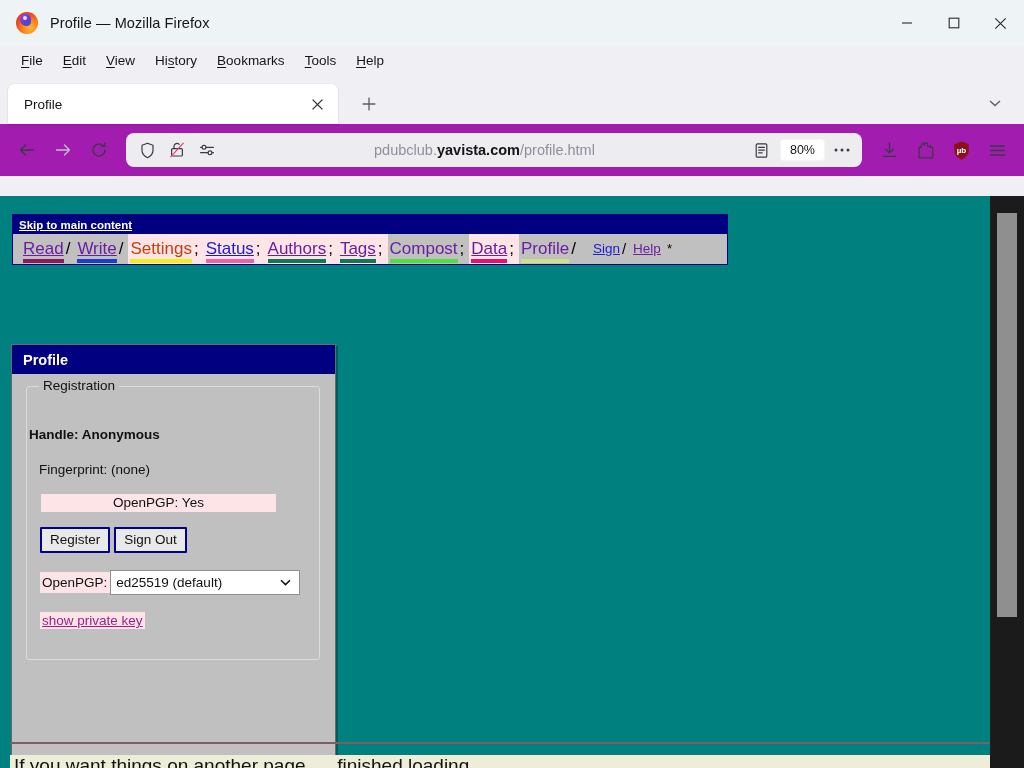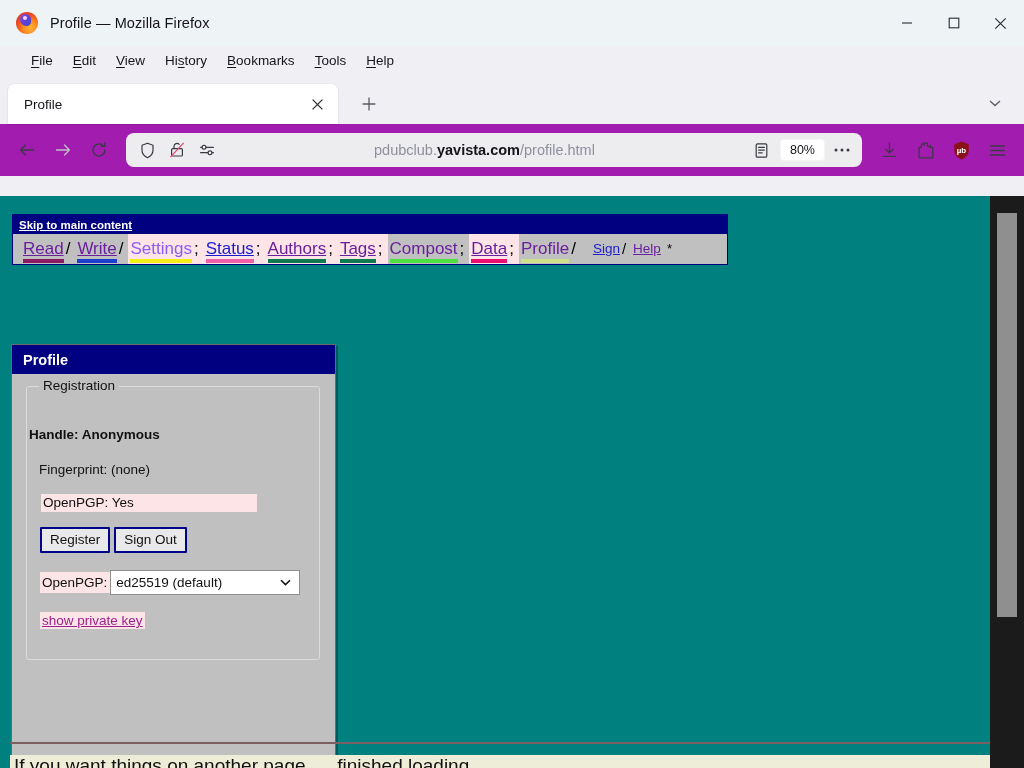--- a/index.html
+++ b/index.html
@@ -22,21 +22,21 @@
   .ff-logo .p{position:absolute;left:4px;top:2px;width:11px;height:12px;border-radius:50% 50% 40% 60%;
     background:linear-gradient(140deg,#8f4bd8 0%,#5b3fd6 60%,#3d55c9 100%);}
   .ff-logo .s{position:absolute;left:7px;top:4px;width:4px;height:4px;border-radius:50%;background:#f9e9ff;opacity:.9;}
   .title-text{font-size:14.5px;color:#15141a;letter-spacing:.1px;}
 
   .wincontrols{position:absolute;right:0;top:0;height:46px;display:flex;}
   .wc{width:47px;height:46px;display:flex;align-items:center;justify-content:center;}
   .wc svg{display:block;}
 
   
-  .menubar{height:28px;background:#f0f0f4;display:flex;align-items:center;padding-left:22px;gap:2px;}
+  .menubar{height:28px;background:#f0f0f4;display:flex;align-items:center;padding-left:12px;gap:2px;}
   .menuitem{font-size:13.5px;color:#15141a;padding:3px 9px;border-radius:3px;white-space:nowrap;}
   .menuitem u{text-decoration:underline;text-underline-offset:2px;}
 
   
   .tabstrip{height:50px;background:#f0f0f4;display:flex;align-items:flex-end;padding-left:8px;position:relative;}
   .tab{
     width:330px;height:40px;background:#fff;border-radius:6px 6px 0 0;
     display:flex;align-items:center;box-shadow:0 0 1px rgba(0,0,0,.18),0 1px 2px rgba(0,0,0,.10);
     position:relative;
   }
@@ -122,21 +122,21 @@
     position:absolute;left:14px;top:41px;width:292px;height:272px;
     border:1px solid #dcdcdc;border-radius:3px;
   }
   .legend{
     position:absolute;left:12px;top:-9px;background:#c0c0c0;padding:0 4px;
     font-size:13.5px;color:#111;
   }
   .frow{position:absolute;font-size:13.5px;color:#111;}
   .r1{left:2px;top:40px;font-weight:bold;}
   .r2{left:12px;top:75px;}
-  .r3{left:14px;top:107px;background:#fde4e6;padding:1px 2px 2px 2px;width:216px;box-sizing:border-box;}
+  .r3{left:14px;top:107px;background:#fde4e6;padding:1px 2px 2px 2px;width:235px;box-sizing:border-box;text-align:center;}
 
   .btnrow{position:absolute;left:13px;top:140px;display:flex;gap:4px;}
   .btn{
     background:#e9e9e9;border:2px solid #00008b;color:#111;font-size:13.5px;
     padding:2px 8px 3px 8px;border-radius:1px;line-height:17px;
     font-family:"Liberation Sans",sans-serif;
   }
 
   .selrow{position:absolute;left:13px;top:183px;display:flex;align-items:center;}
   .sellabel{font-size:13.5px;color:#111;background:#fde4e6;padding:3px 3px 3px 2px;}
@@ -317,21 +317,21 @@
           <span class="sep">/</span>
 
         <span class="nv und">
           <a href="#" style="color:#6b1f9e">Write</a>
           <span class="bar" style="background:#1a3fd0"></span>
         </span>
           <span class="sep">/</span>
 
         <span class="hl" style="display:flex;align-items:baseline;height:30px;">
           <span class="nv">
-            <a href="#" style="color:#8b5cf6">Settings</a>
+            <a href="#" style="color:#c2410c">Settings</a>
             <span class="bar" style="background:#f2ee18"></span>
           </span>
             <span class="sep">;</span>
 
           <span class="nv und">
             <a href="#" style="color:#1a1ad0">Status</a>
             <span class="bar" style="background:#f060a8"></span>
           </span>
             <span class="sep">;</span>
 

